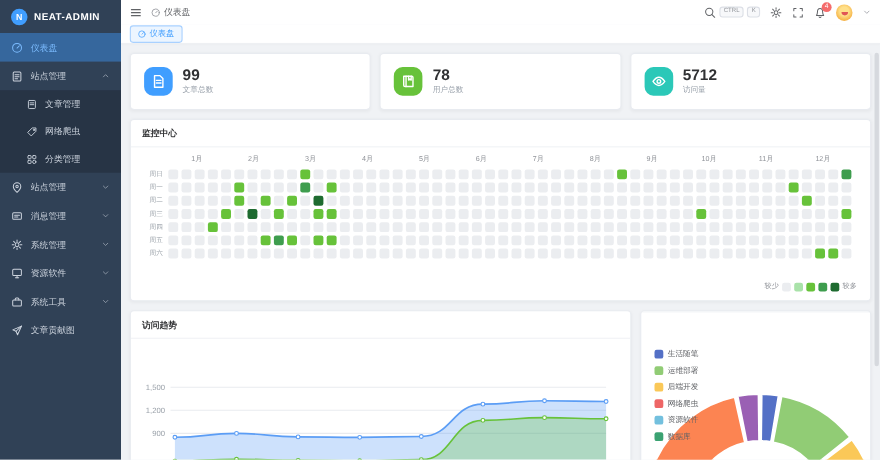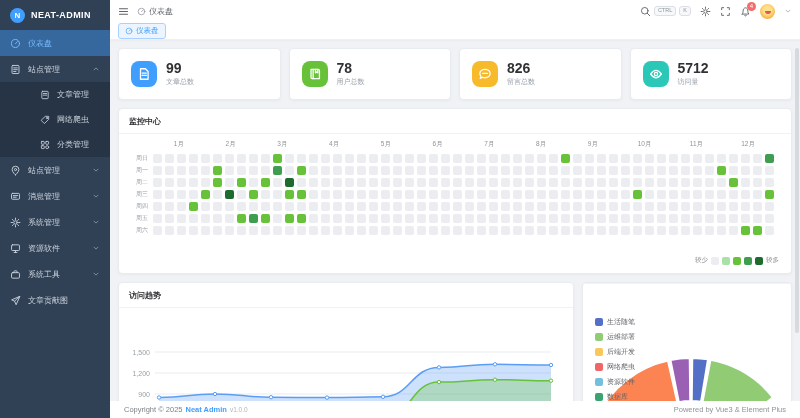--- a/index.html
+++ b/index.html
@@ -8,21 +8,21 @@
 
   
   .sidebar { width:110px; min-width:110px; background:#304156; color:#cdd4de; height:418px; overflow:hidden; }
   .logo { height:30px; display:flex; align-items:center; gap:6px; padding-left:10px; }
   .logo-circle { width:15px; height:15px; border-radius:50%; background:#409eff; color:#fff; font-size:8px; font-weight:bold; display:flex; align-items:center; justify-content:center; }
   .logo-text { color:#fff; font-size:9px; font-weight:bold; letter-spacing:.4px; }
   .menu-item { height:26px; display:flex; align-items:center; gap:7px; padding:0 10px; font-size:8px; cursor:pointer; position:relative; }
   .menu-item .mi-label { flex:1; }
   .menu-item.active { background:rgba(64,158,255,.42); color:#7cbcff; }
   .submenu { background:#273445; }
-  .submenu .menu-item { padding-left:40px; height:25px; }
+  .submenu .menu-item { padding-left:24px; height:25px; }
   .arrow { opacity:.75; }
 
   
   .main { flex:1; position:relative; height:418px; background:#f0f2f5; }
   .topbar { height:22px; background:#fff; display:flex; align-items:center; justify-content:space-between; padding:0 8px; }
   .topbar-left { display:flex; align-items:center; gap:8px; color:#606266; }
   .breadcrumb { display:flex; align-items:center; gap:3px; font-size:8px; color:#606266; }
   .topbar-right { display:flex; align-items:center; gap:9px; color:#5f6368; }
   .searchbox { display:flex; align-items:center; gap:3px; color:#909399; }
   .kbd { border:1px solid #dcdfe6; background:#f7f8fa; border-radius:3px; font-size:5.5px; color:#909399; padding:1px 3px; line-height:1; }
@@ -298,32 +298,20 @@
             <div class="stat-icon" style="background:#67C23A">
               <svg width="14" height="14" viewBox="0 0 12 12" fill="none" stroke="#fff" stroke-width="1.1" stroke-linecap="round" stroke-linejoin="round">
                 <path d="M2.6 2h6.2a1 1 0 0 1 1 1v7H3.6a1 1 0 0 1-1-1z"></path>
                 <line x1="4.4" y1="2" x2="4.4" y2="10"></line>
                 <path d="M6.4 2v3l1-0.8 1 0.8V2"></path>
               </svg>
             </div>
             <div>
               <div class="stat-value">78</div>
               <div class="stat-label">用户总数</div>
-            </div>
-          </div>
-          <div class="card stat-card">
-            <div class="stat-icon" style="background:#F7BA2A">
-              <svg width="14" height="14" viewBox="0 0 12 12" fill="none" stroke="#fff" stroke-width="1.1" stroke-linecap="round" stroke-linejoin="round">
-                <path d="M10.4 5.6c0 2-2 3.6-4.4 3.6-.7 0-1.4-.1-2-.4L1.9 9.8l.6-1.8c-.6-.7-.9-1.5-.9-2.4 0-2 2-3.6 4.4-3.6s4.4 1.6 4.4 3.6z"></path>
-                <line x1="4" y1="5.5" x2="8" y2="5.5"></line>
-              </svg>
-            </div>
-            <div>
-              <div class="stat-value">826</div>
-              <div class="stat-label">留言总数</div>
             </div>
           </div>
           <div class="card stat-card">
             <div class="stat-icon" style="background:#2BC8B8">
               <svg width="14" height="14" viewBox="0 0 12 12" fill="none" stroke="#fff" stroke-width="1.1" stroke-linecap="round" stroke-linejoin="round">
                 <path d="M1.4 6C3 3.8 4.4 2.8 6 2.8S9 3.8 10.6 6C9 8.2 7.6 9.2 6 9.2S3 8.2 1.4 6Z"></path>
                 <circle cx="6" cy="6" r="1.4"></circle>
               </svg>
             </div>
             <div>
@@ -823,24 +811,16 @@
                 <path d="M74.34,255.46 A105 105 0 0 1 15.90,206.42 L53.62,185.77 A62 62 0 0 0 88.12,214.73 Z" fill="#3BA272" stroke="#fff" stroke-width="2" stroke-linejoin="round"></path>
                 <path d="M14.70,204.16 A105 105 0 0 1 84.92,53.57 L94.37,95.52 A62 62 0 0 0 52.91,184.44 Z" fill="#FC8452" stroke="#fff" stroke-width="2" stroke-linejoin="round"></path>
                 <path d="M87.43,53.04 A105 105 0 0 1 106.72,51.01 L107.24,94.00 A62 62 0 0 0 95.85,95.20 Z" fill="#9A60B4" stroke="#fff" stroke-width="2" stroke-linejoin="round"></path>
               </svg>
             </div>
         </div>
       </div>
 
     </div>
 
-    <div class="footer">
-      <div class="footer-left">
-        <span>Copyright © 2025</span>
-        <span class="brand">Neat Admin</span>
-        <span class="ver">v1.0.0</span>
-      </div>
-      <div class="footer-right">Powered by Vue3 &amp; Element Plus</div>
-    </div>
 
     <div class="scroll-thumb"></div>
   </div>
 </div>
 
 </body></html>

